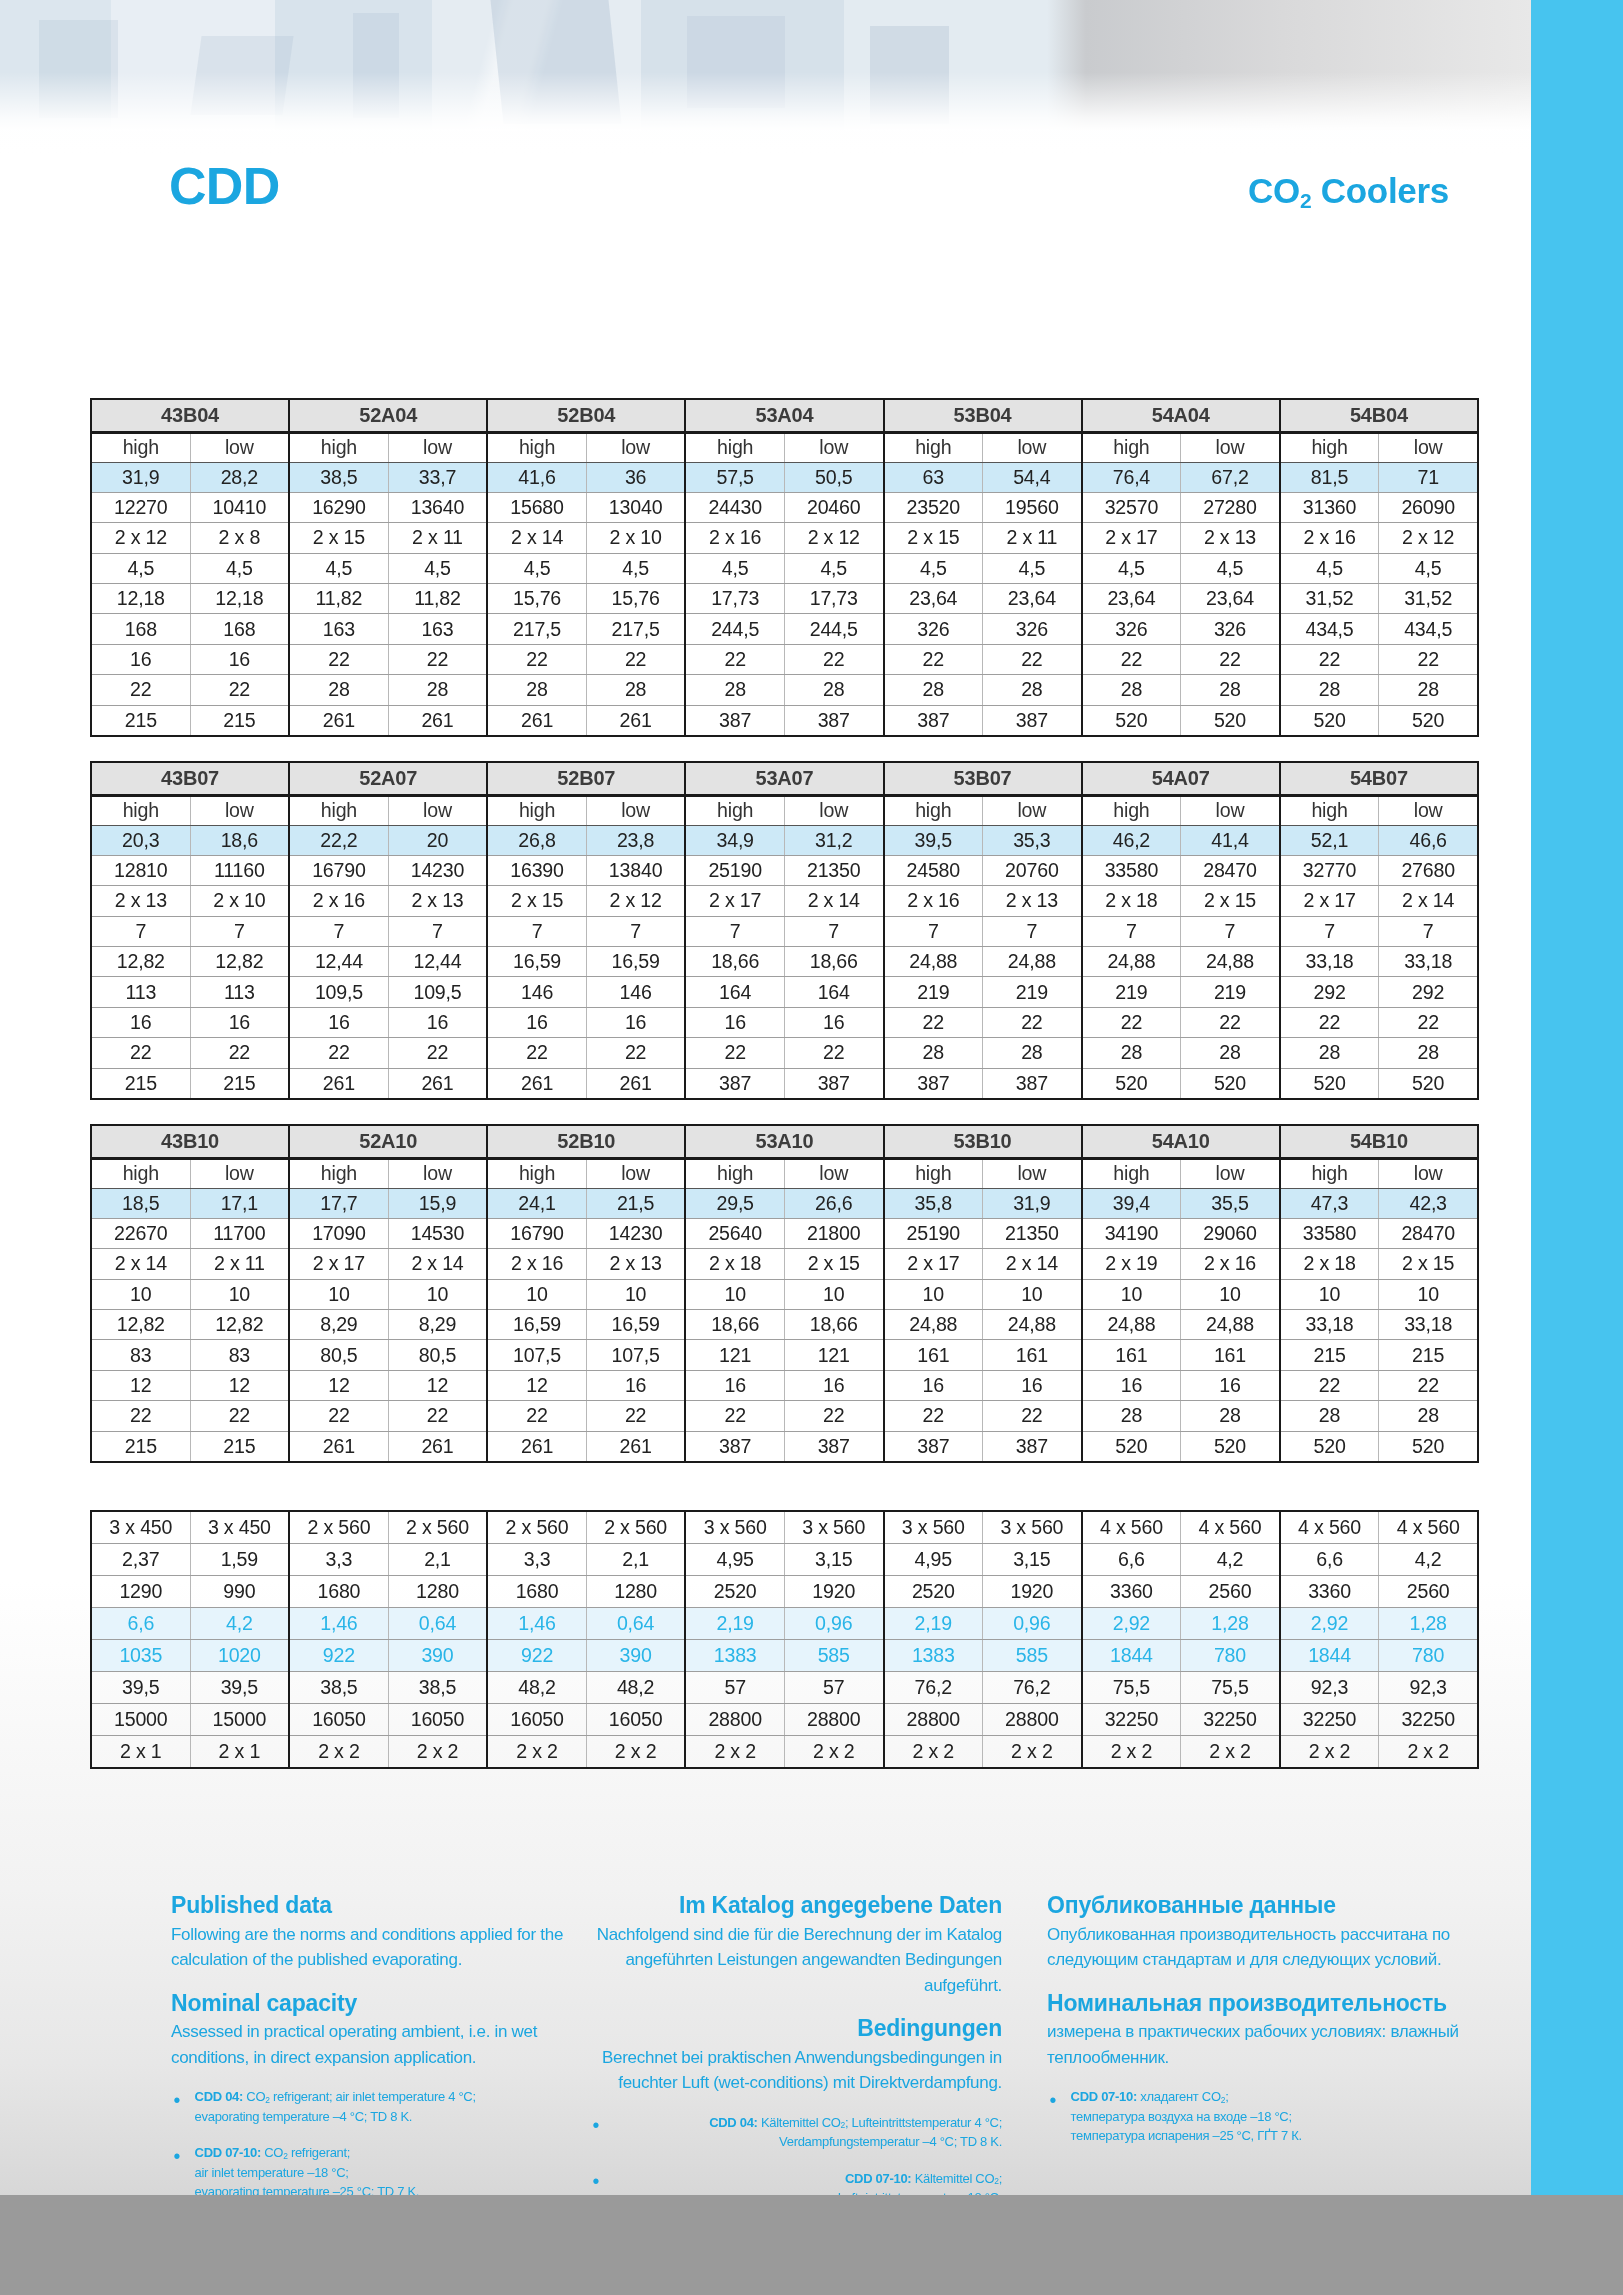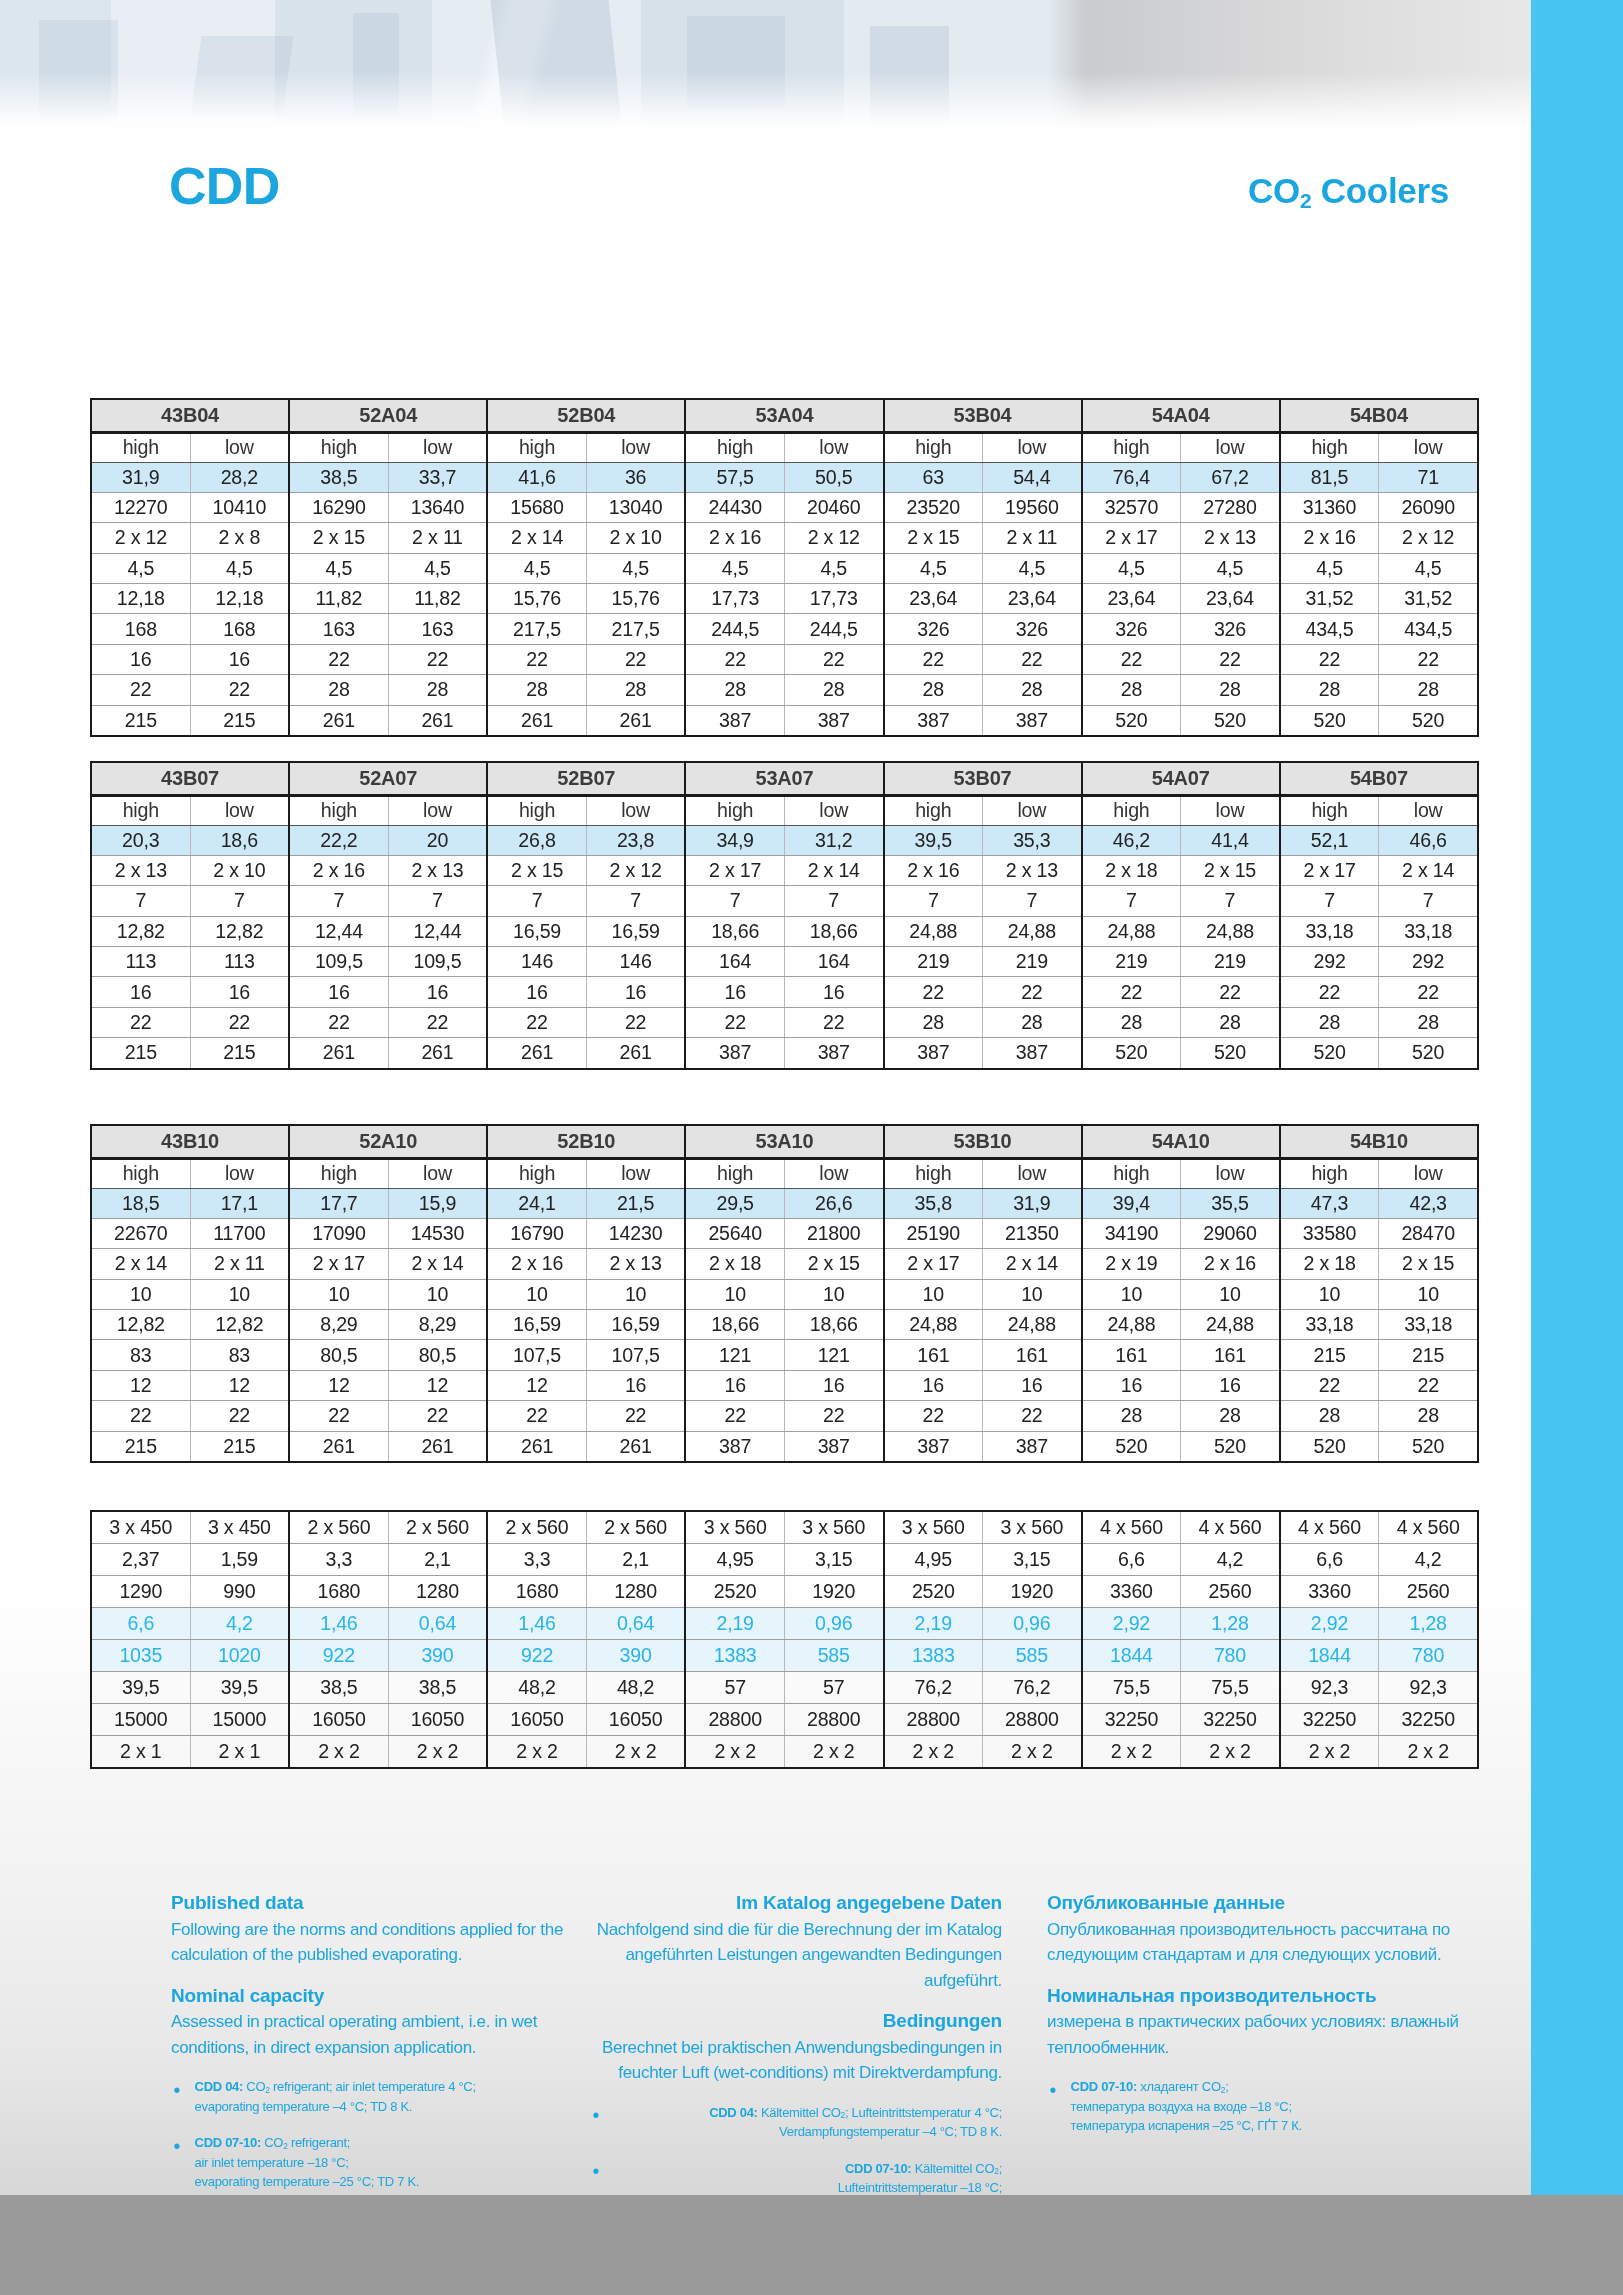--- a/index.html
+++ b/index.html
@@ -50,21 +50,21 @@
   td.ge{border-left:2px solid #1a1a1a;}   
   td.go{border-left:1px solid #b8b8b8;} 
   td.first{border-left:none;}
   tr.highlight td{background:#cde9f7;}
   tr.cyan td{background:#e6f4fc;color:#29b5e8;}
   
   .notes{position:absolute;top:1892px;color:#1ba6e0;}
   .notes.en{left:171px;width:409px;}
   .notes.de{left:590px;width:412px;text-align:right;}
   .notes.ru{left:1047px;width:425px;}
-  .notes h4{margin:0 0 2.6px 0;font-size:19px;font-weight:700;color:#1ba6e0;letter-spacing:-0.2px;}
+  .notes h4{margin:0 0 2.6px 0;font-size:23px;font-weight:700;color:#1ba6e0;letter-spacing:-0.2px;}
   .notes p{margin:0 0 17px 0;font-size:17px;line-height:1.5;letter-spacing:-0.3px;}
   .notes ul{margin:0;padding:0;list-style:none;}
   .notes li{position:relative;padding-left:23.6px;margin-bottom:17px;font-size:13px;line-height:1.5;letter-spacing:-0.3px;}
   .notes li::before{content:"\2022";position:absolute;left:2.6px;top:-1.3px;font-size:19.6px;}
   .notes b{font-weight:700;}
   .notes sub{font-size:0.65em;vertical-align:baseline;position:relative;top:0.18em;}
   
   .footer-url{position:absolute;left:1171px;top:2237px;font-size:21.6px;color:#4a4a4a;letter-spacing:-0.2px;}
   .footer-page{position:absolute;left:1425px;top:2224px;font-size:31px;color:#333;}
 </style>
@@ -304,20 +304,36 @@
             <td class="ge">26,8</td>
             <td class="go">23,8</td>
             <td class="ge">34,9</td>
             <td class="go">31,2</td>
             <td class="ge">39,5</td>
             <td class="go">35,3</td>
             <td class="ge">46,2</td>
             <td class="go">41,4</td>
             <td class="ge">52,1</td>
             <td class="go">46,6</td>
+          </tr>
+          <tr>
+            <td class="first">12810</td>
+            <td class="go">11160</td>
+            <td class="ge">16790</td>
+            <td class="go">14230</td>
+            <td class="ge">16390</td>
+            <td class="go">13840</td>
+            <td class="ge">25190</td>
+            <td class="go">21350</td>
+            <td class="ge">24580</td>
+            <td class="go">20760</td>
+            <td class="ge">33580</td>
+            <td class="go">28470</td>
+            <td class="ge">32770</td>
+            <td class="go">27680</td>
           </tr>
           <tr>
             <td class="first">2 x 13</td>
             <td class="go">2 x 10</td>
             <td class="ge">2 x 16</td>
             <td class="go">2 x 13</td>
             <td class="ge">2 x 15</td>
             <td class="go">2 x 12</td>
             <td class="ge">2 x 17</td>
             <td class="go">2 x 14</td>

